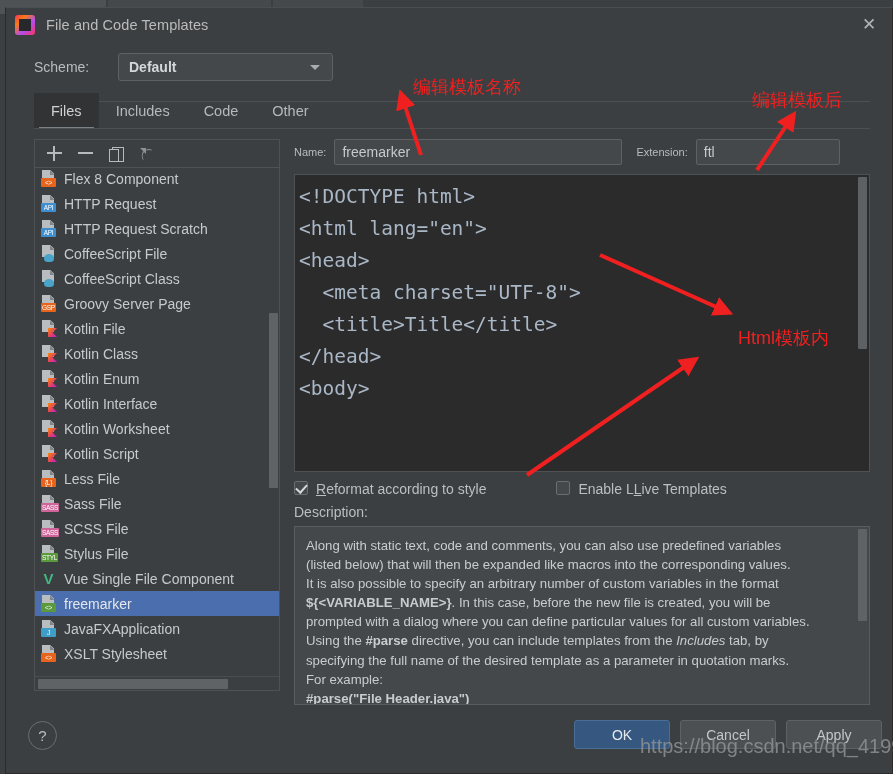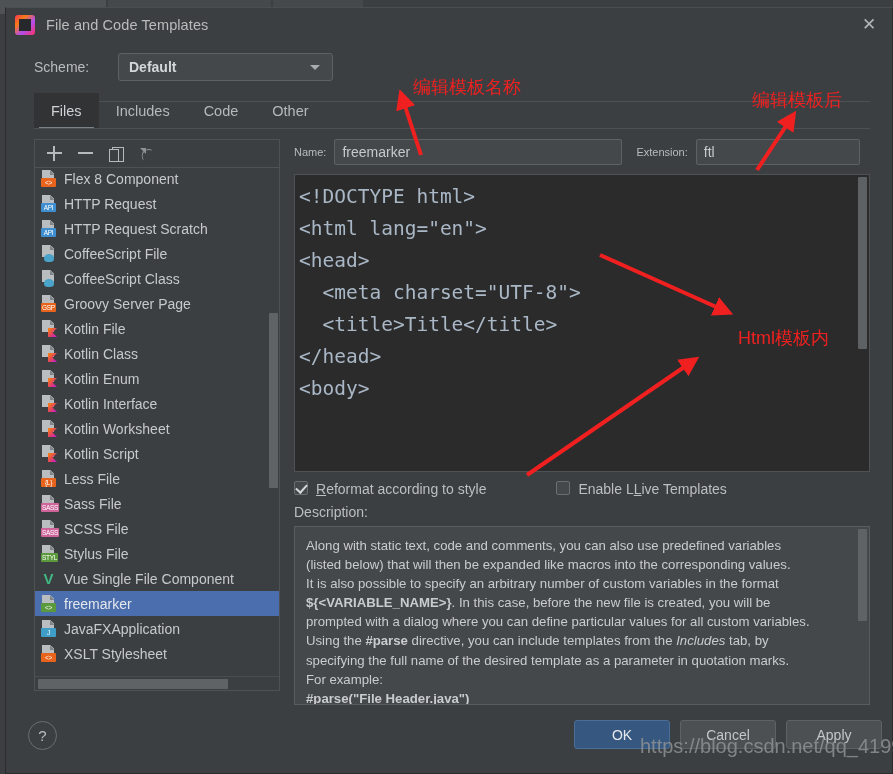--- a/index.html
+++ b/index.html
@@ -227,21 +227,21 @@
     flex: 0 0 auto; display: flex; align-items: center; gap: 8px;
     padding-bottom: 9px;
   }
   .fld-label { font-size: 11px; color: #b9bcbe; }
   .text-field {
     height: 26px; background: #45484a; border: 1px solid #5e6264;
     border-radius: 2px; display: flex; align-items: center;
     padding: 0 7px; font-size: 14px; color: #c6c9cb;
   }
   .name-field { width: 288px; }
-  .ext-field  { width: 164px; }
+  .ext-field  { width: 144px; }
 
   .code-area {
     flex: 0 0 298px; background: #2b2b2b; border: 1px solid #4f5254;
     position: relative; overflow: hidden;
   }
   .code-text {
     padding: 6px 0 0 4px; font-family: "DejaVu Sans Mono", monospace;
     font-size: 19.5px; line-height: 32px; color: #a9b7c6;
     white-space: pre;
   }

